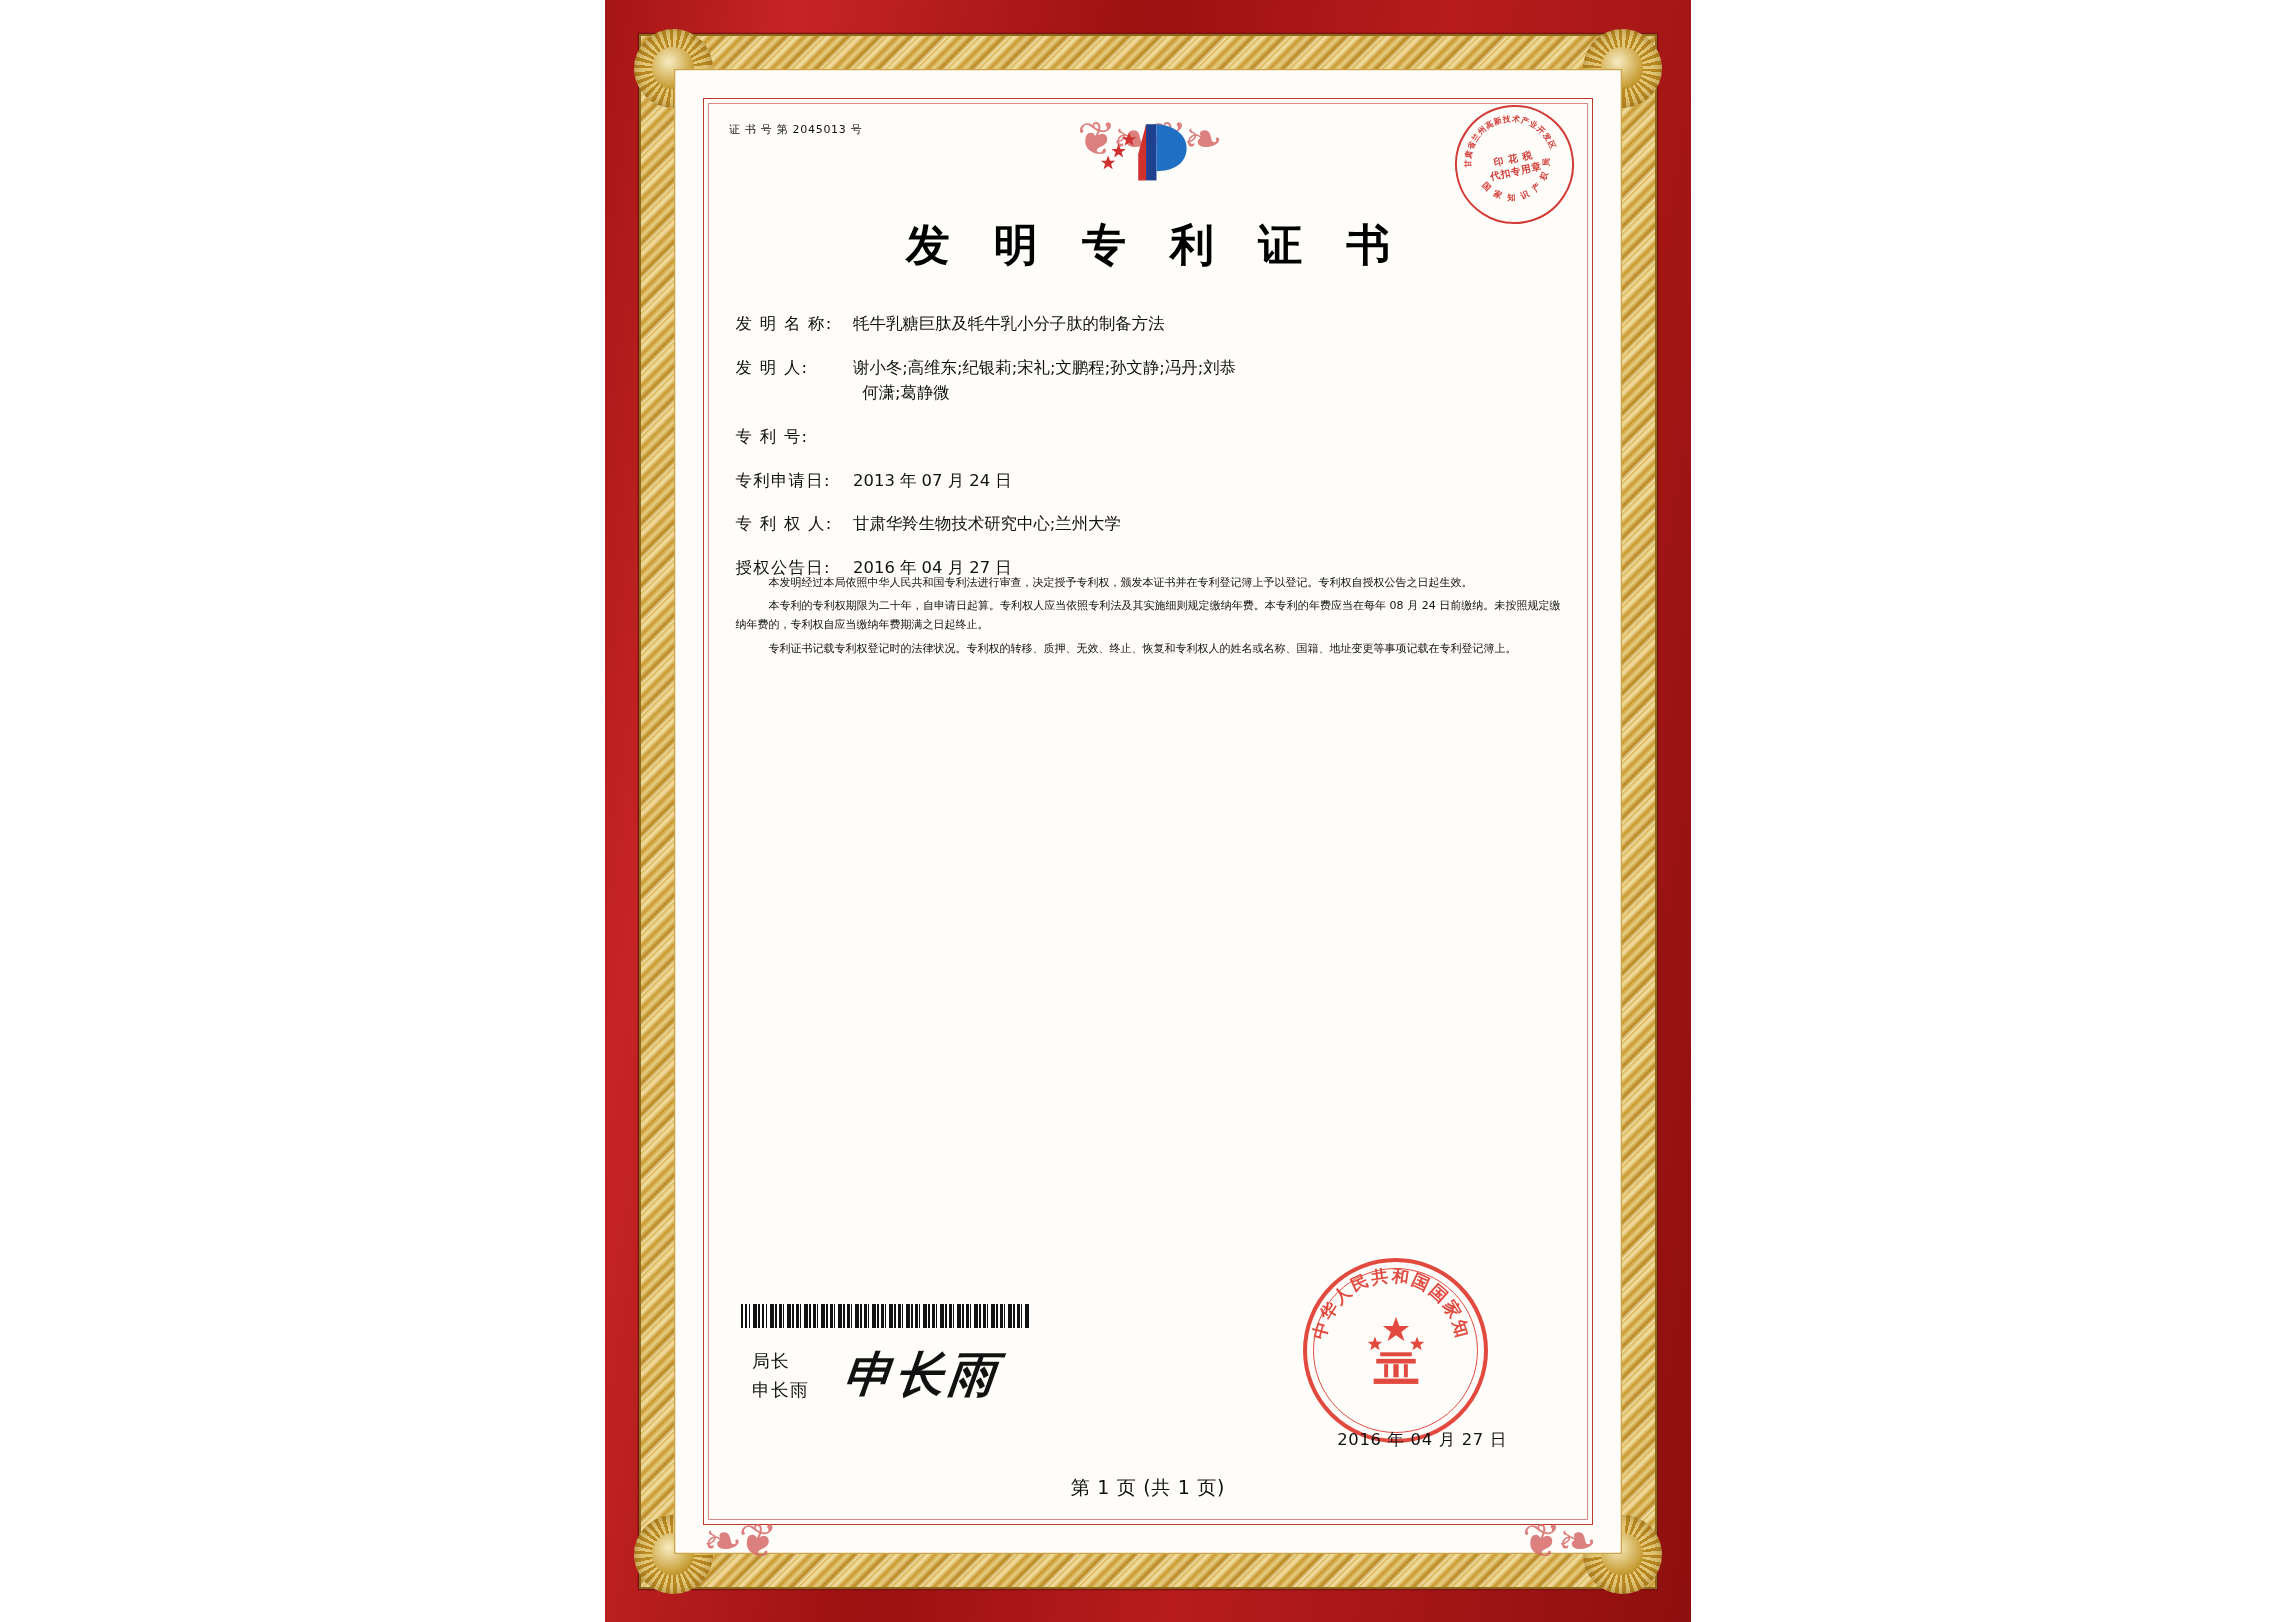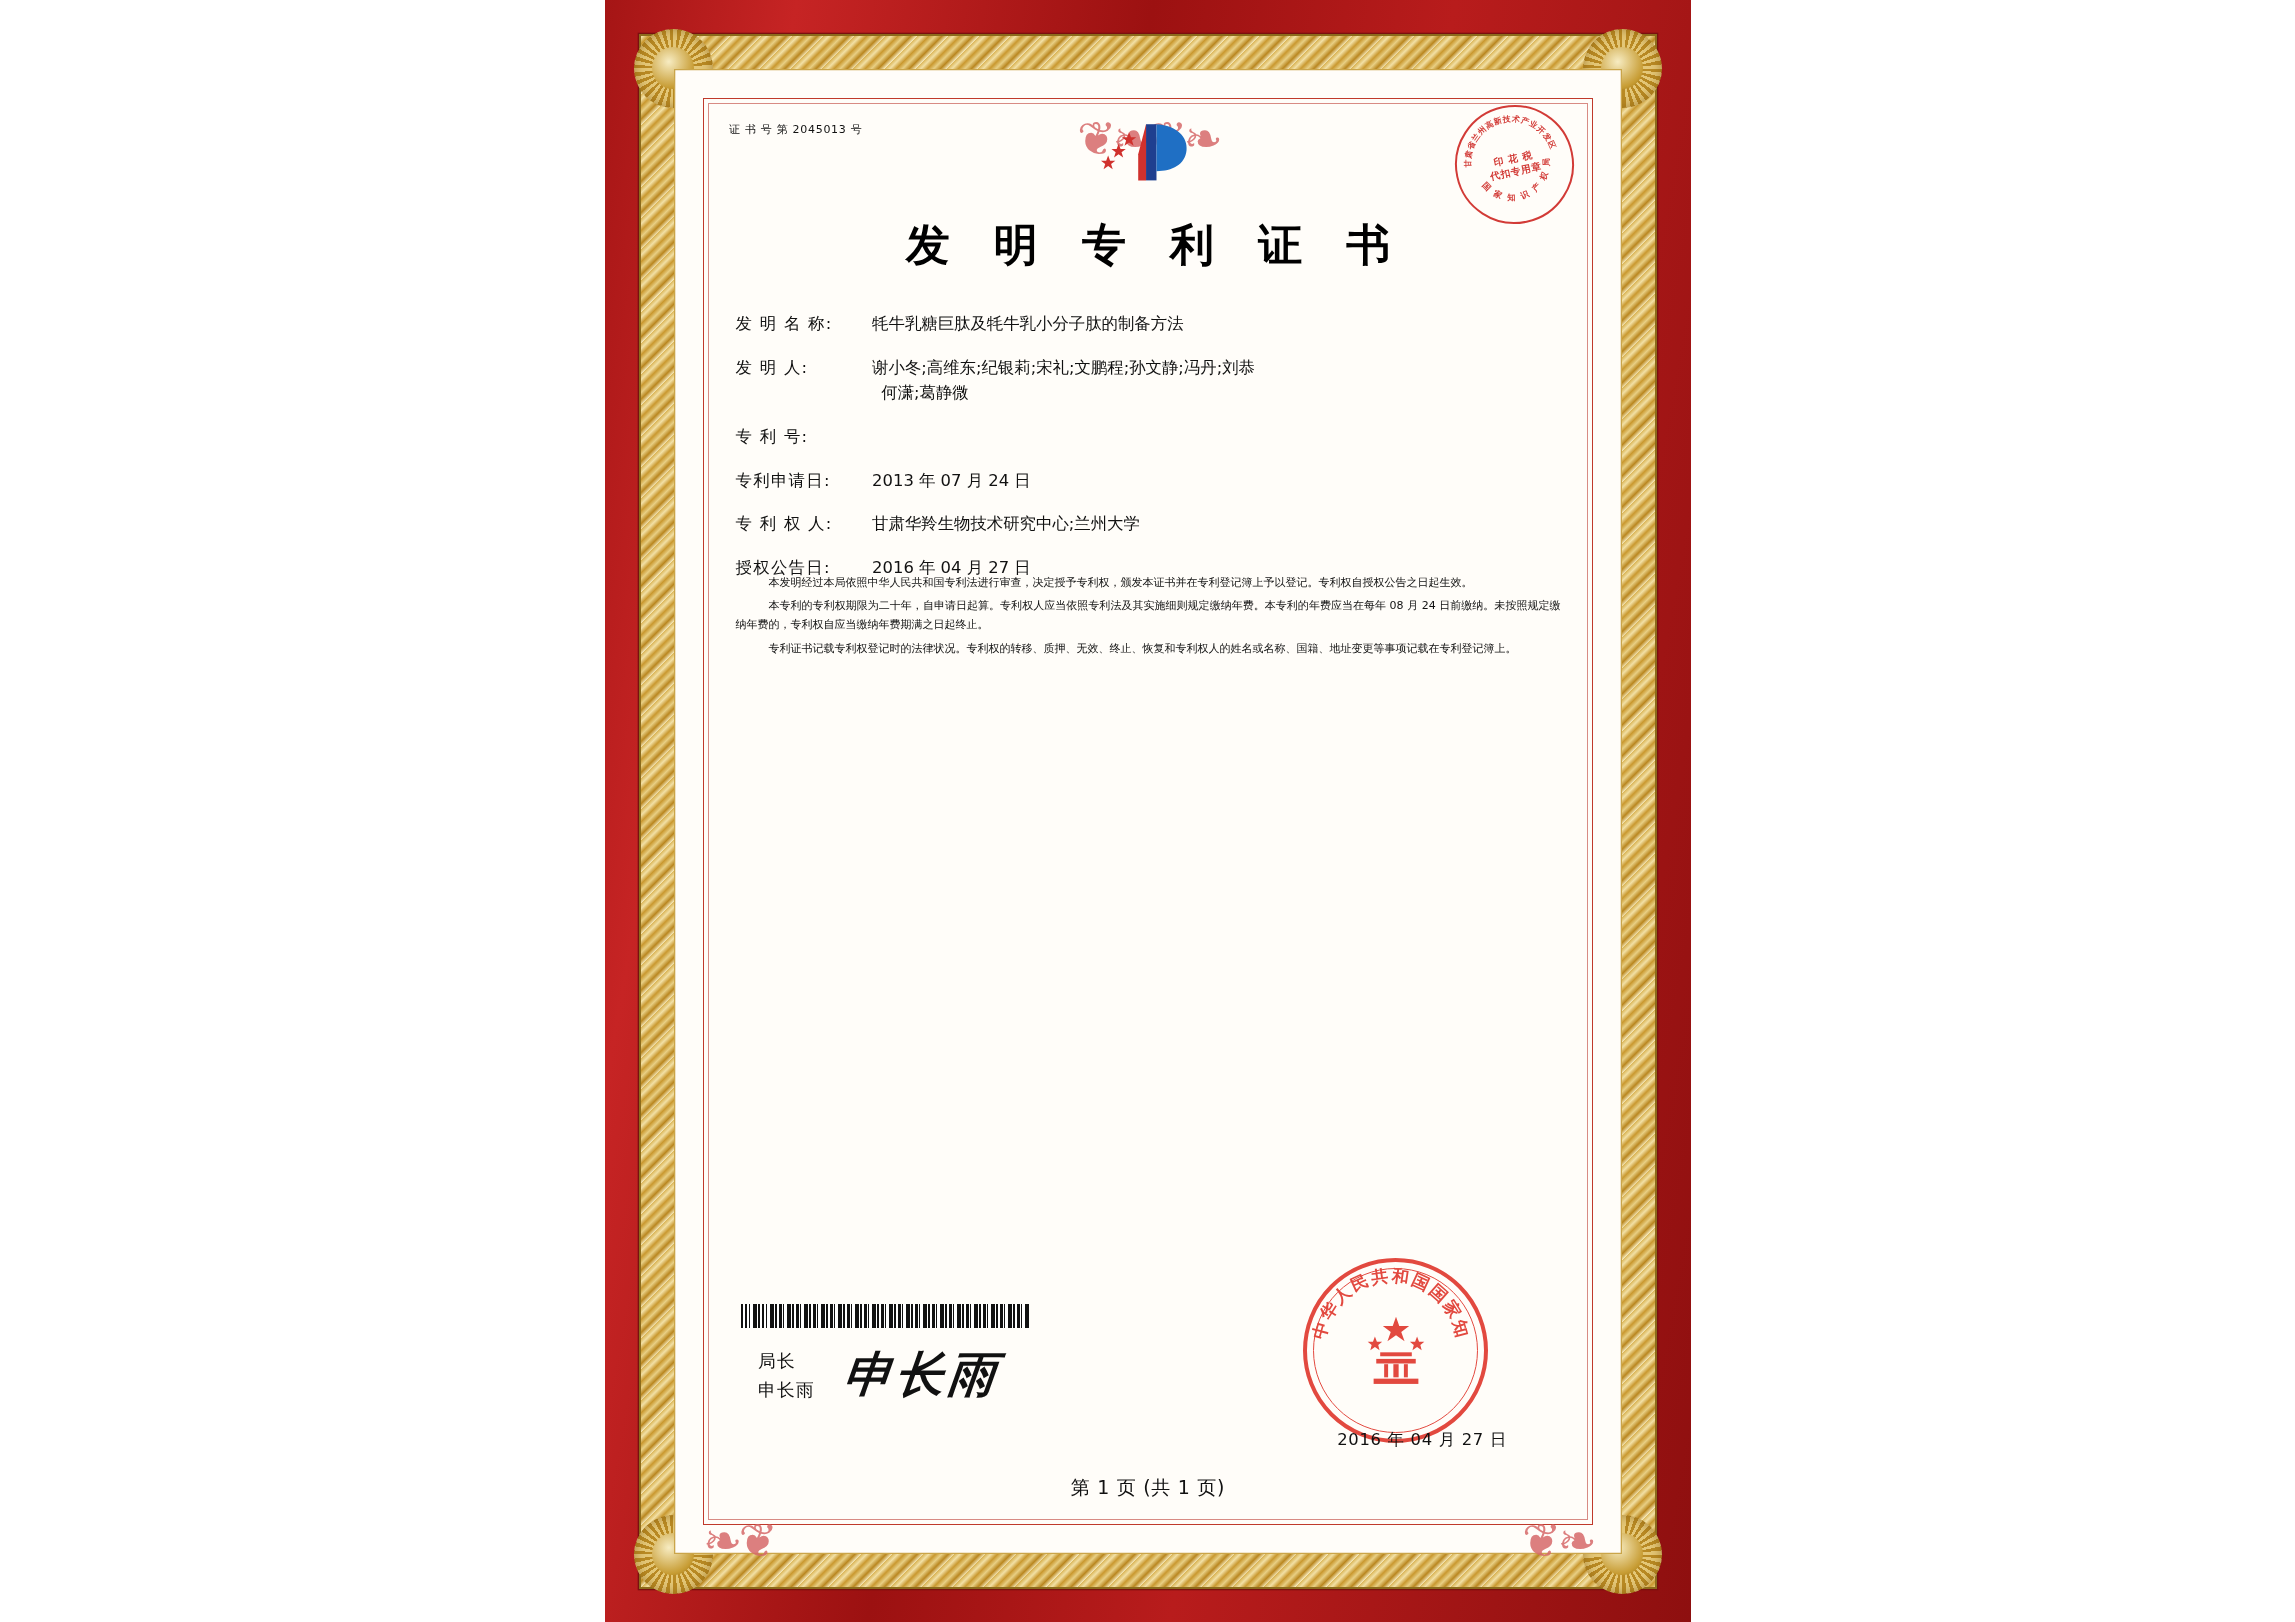--- a/index.html
+++ b/index.html
@@ -167,21 +167,20 @@
     position: absolute;
     left: 6.5px;
     right: 0;
     top: 196px;
     font-size: 16.4px;
     line-height: 1.55;
   }
   .field-row {
     display: flex;
     margin-bottom: 18.3px;
-    gap: 19px;
   }
   .field-label {
     flex: 0 0 115px;
     white-space: nowrap;
     letter-spacing: 1.3px;
   }
   .field-value {
     flex: 1 1 auto;
     padding-left: 2.6px;
   }
@@ -214,21 +213,21 @@
       repeating-linear-gradient(90deg,
         #111 0px, #111 2px, #fff 2px, #fff 3.9px,
         #111 3.9px, #111 6.5px, #fff 6.5px, #fff 7.9px,
         #111 7.9px, #111 9.2px, #fff 9.2px, #fff 12.4px,
         #111 12.4px, #111 15.7px, #fff 15.7px, #fff 17px);
   }
 
   
   .sign-label {
     position: absolute;
-    left: 29px;
+    left: 23px;
     bottom: 101px;
     font-size: 17.7px;
     line-height: 1.6;
     letter-spacing: 1.3px;
   }
   .signature {
     position: absolute;
     left: 115px;
     bottom: 98px;
     font-family: "DejaVu Serif", "Liberation Serif", serif;

